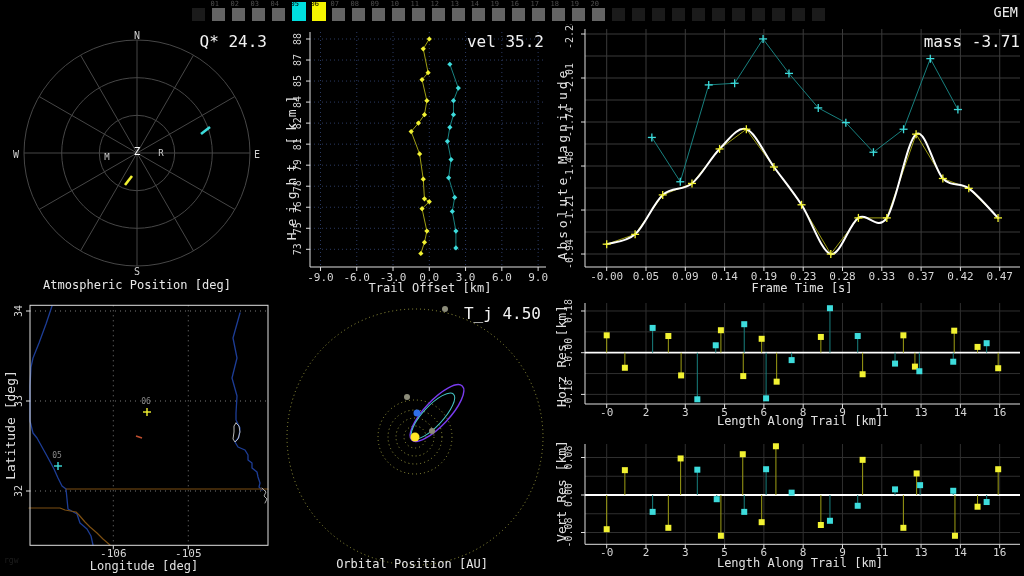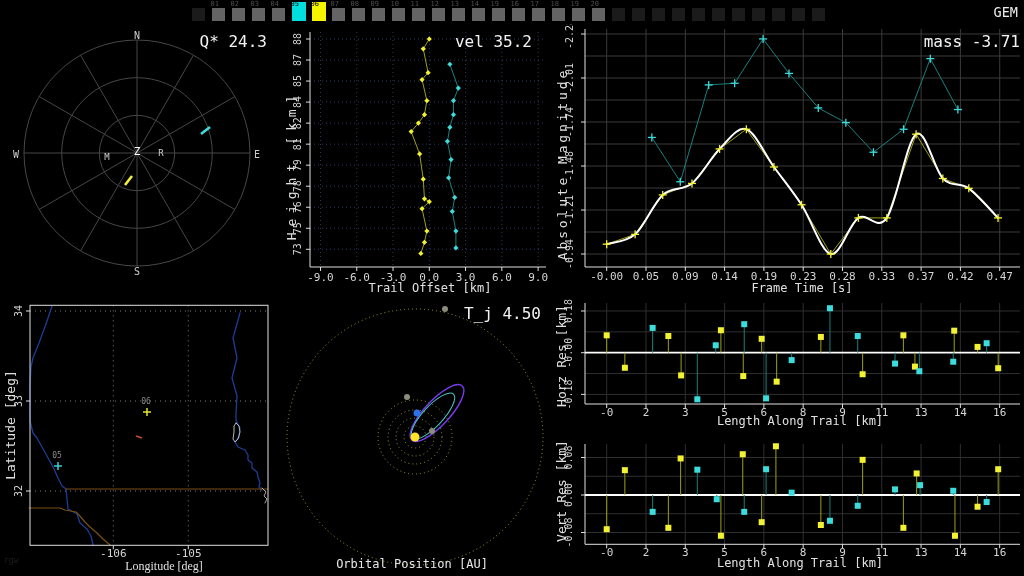--- a/index.html
+++ b/index.html
@@ -181,20 +181,21 @@
         <text x="257" y="134" fill="#cfcfcf" font-size="10" text-anchor="middle" font-family="DejaVu Sans Mono, Liberation Mono, monospace">E</text>
         <text x="137" y="251" fill="#cfcfcf" font-size="10" text-anchor="middle" font-family="DejaVu Sans Mono, Liberation Mono, monospace">S</text>
         <text x="16" y="134" fill="#cfcfcf" font-size="10" text-anchor="middle" font-family="DejaVu Sans Mono, Liberation Mono, monospace">W</text>
         <text x="137" y="131" fill="#ffffff" font-size="11" text-anchor="middle" font-family="DejaVu Sans Mono, Liberation Mono, monospace">Z</text>
         <text x="107" y="136" fill="#cfcfcf" font-size="9" text-anchor="middle" font-family="DejaVu Sans Mono, Liberation Mono, monospace">M</text>
         <text x="161" y="132" fill="#cfcfcf" font-size="9" text-anchor="middle" font-family="DejaVu Sans Mono, Liberation Mono, monospace">R</text>
         <line x1="201" y1="110" x2="210" y2="103" stroke="#3ddcdc" stroke-width="2.6"></line>
         <line x1="125" y1="161" x2="132" y2="152" stroke="#f2f232" stroke-width="2.6"></line>
       </svg>
     <div class="ptitle" style="right:13px;">Q* 24.3</div>
+    <div class="caption" style="left:137px;top:254px;">Atmospheric Position [deg]</div>
   </div>
 
   <div class="panel" id="p-trail">
     <svg id="svg-trail" width="270" height="272">
         <line x1="40.49000000000001" y1="8" x2="40.49000000000001" y2="243" stroke="#2b3a63" stroke-width="1" stroke-dasharray="1 3"></line>
         <line x1="76.76000000000002" y1="8" x2="76.76000000000002" y2="243" stroke="#2b3a63" stroke-width="1" stroke-dasharray="1 3"></line>
         <line x1="113.03000000000002" y1="8" x2="113.03000000000002" y2="243" stroke="#2b3a63" stroke-width="1" stroke-dasharray="1 3"></line>
         <line x1="149.3" y1="8" x2="149.3" y2="243" stroke="#2b3a63" stroke-width="1" stroke-dasharray="1 3"></line>
         <line x1="185.57" y1="8" x2="185.57" y2="243" stroke="#2b3a63" stroke-width="1" stroke-dasharray="1 3"></line>
         <line x1="221.84" y1="8" x2="221.84" y2="243" stroke="#2b3a63" stroke-width="1" stroke-dasharray="1 3"></line>
@@ -272,21 +273,21 @@
         <path d="M 173.48000000000002 88.10800000000009 L 176.08 90.70800000000008 L 173.48000000000002 93.30800000000008 L 170.88000000000002 90.70800000000008 Z" fill="#3ddcdc"></path>
         <path d="M 169.853 100.72599999999996 L 172.453 103.32599999999995 L 169.853 105.92599999999995 L 167.25300000000001 103.32599999999995 Z" fill="#3ddcdc"></path>
         <path d="M 167.435 114.74599999999997 L 170.035 117.34599999999996 L 167.435 119.94599999999996 L 164.835 117.34599999999996 Z" fill="#3ddcdc"></path>
         <path d="M 171.062 132.97199999999992 L 173.662 135.57199999999992 L 171.062 138.1719999999999 L 168.46200000000002 135.57199999999992 Z" fill="#3ddcdc"></path>
         <path d="M 168.644 151.1980000000001 L 171.244 153.7980000000001 L 168.644 156.39800000000008 L 166.044 153.7980000000001 Z" fill="#3ddcdc"></path>
         <path d="M 174.68900000000002 170.82599999999996 L 177.28900000000002 173.42599999999996 L 174.68900000000002 176.02599999999995 L 172.08900000000003 173.42599999999996 Z" fill="#3ddcdc"></path>
         <path d="M 172.27100000000002 184.84599999999995 L 174.871 187.44599999999994 L 172.27100000000002 190.04599999999994 L 169.67100000000002 187.44599999999994 Z" fill="#3ddcdc"></path>
         <path d="M 175.89800000000002 204.47400000000005 L 178.49800000000002 207.07400000000004 L 175.89800000000002 209.67400000000004 L 173.29800000000003 207.07400000000004 Z" fill="#3ddcdc"></path>
         <path d="M 175.89800000000002 221.2980000000001 L 178.49800000000002 223.89800000000008 L 175.89800000000002 226.49800000000008 L 173.29800000000003 223.89800000000008 Z" fill="#3ddcdc"></path>
       </svg>
-    <div class="ptitle" style="right:18px;">vel 35.2</div>
+    <div class="ptitle" style="right:6px;">vel 35.2</div>
     <div class="vlabel sp1" style="left:11px;top:141px;">Height [km]</div>
     <div class="xlabel" style="left:150px;top:257px;">Trail Offset [km]</div>
   </div>
 
   <div class="panel" id="p-mag">
     <svg id="svg-mag" width="474" height="272">
         <line x1="56.7" y1="5" x2="56.7" y2="243" stroke="#3a3a3a" stroke-width="1"></line>
         <line x1="96.0014" y1="5" x2="96.0014" y2="243" stroke="#3a3a3a" stroke-width="1"></line>
         <line x1="135.3028" y1="5" x2="135.3028" y2="243" stroke="#3a3a3a" stroke-width="1"></line>
         <line x1="174.6042" y1="5" x2="174.6042" y2="243" stroke="#3a3a3a" stroke-width="1"></line>
@@ -433,21 +434,21 @@
         <text x="22" y="195" fill="#d6d6d6" font-size="10" text-anchor="middle" font-family="DejaVu Sans Mono, Liberation Mono, monospace" transform="rotate(-90 22 195)">32</text>
         <line x1="136" y1="140" x2="142" y2="142" stroke="#c05030" stroke-width="1.5"></line>
         <line x1="54" y1="170" x2="62" y2="170" stroke="#3ddcdc" stroke-width="1.4"></line>
         <line x1="58" y1="166" x2="58" y2="174" stroke="#3ddcdc" stroke-width="1.4"></line>
         <text x="57" y="162" fill="#8a8a8a" font-size="8" text-anchor="middle" font-family="DejaVu Sans Mono, Liberation Mono, monospace">05</text>
         <line x1="143" y1="116" x2="151" y2="116" stroke="#f2f232" stroke-width="1.4"></line>
         <line x1="147" y1="112" x2="147" y2="120" stroke="#f2f232" stroke-width="1.4"></line>
         <text x="146" y="108" fill="#8a8a8a" font-size="8" text-anchor="middle" font-family="DejaVu Sans Mono, Liberation Mono, monospace">06</text>
       </svg>
     <div class="vlabel" style="left:10px;top:129px;">Latitude [deg]</div>
-    <div class="xlabel" style="left:164px;top:263px;font-family:Liberation Serif, serif;">Longitude [deg]</div>
+    <div class="xlabel" style="left:144px;top:263px;">Longitude [deg]</div>
   </div>
 
   <div class="panel" id="p-orbit">
     <svg id="svg-orbit" width="270" height="280">
         <circle cx="135" cy="141" r="11" fill="none" stroke="#9a9a3e" stroke-width="1" stroke-dasharray="1 3"></circle>
         <circle cx="135" cy="141" r="19" fill="none" stroke="#9a9a3e" stroke-width="1" stroke-dasharray="1 3"></circle>
         <circle cx="135" cy="141" r="27" fill="none" stroke="#9a9a3e" stroke-width="1" stroke-dasharray="1 3"></circle>
         <circle cx="135" cy="141" r="37" fill="none" stroke="#9a9a3e" stroke-width="1" stroke-dasharray="1 3"></circle>
         <circle cx="135" cy="141" r="128" fill="none" stroke="#9a9a3e" stroke-width="1" stroke-dasharray="1 3"></circle>
         <ellipse cx="157" cy="117" rx="37" ry="12.5" fill="none" stroke="#7a3cf0" stroke-width="1.4" transform="rotate(-47 157 117)"></ellipse>

